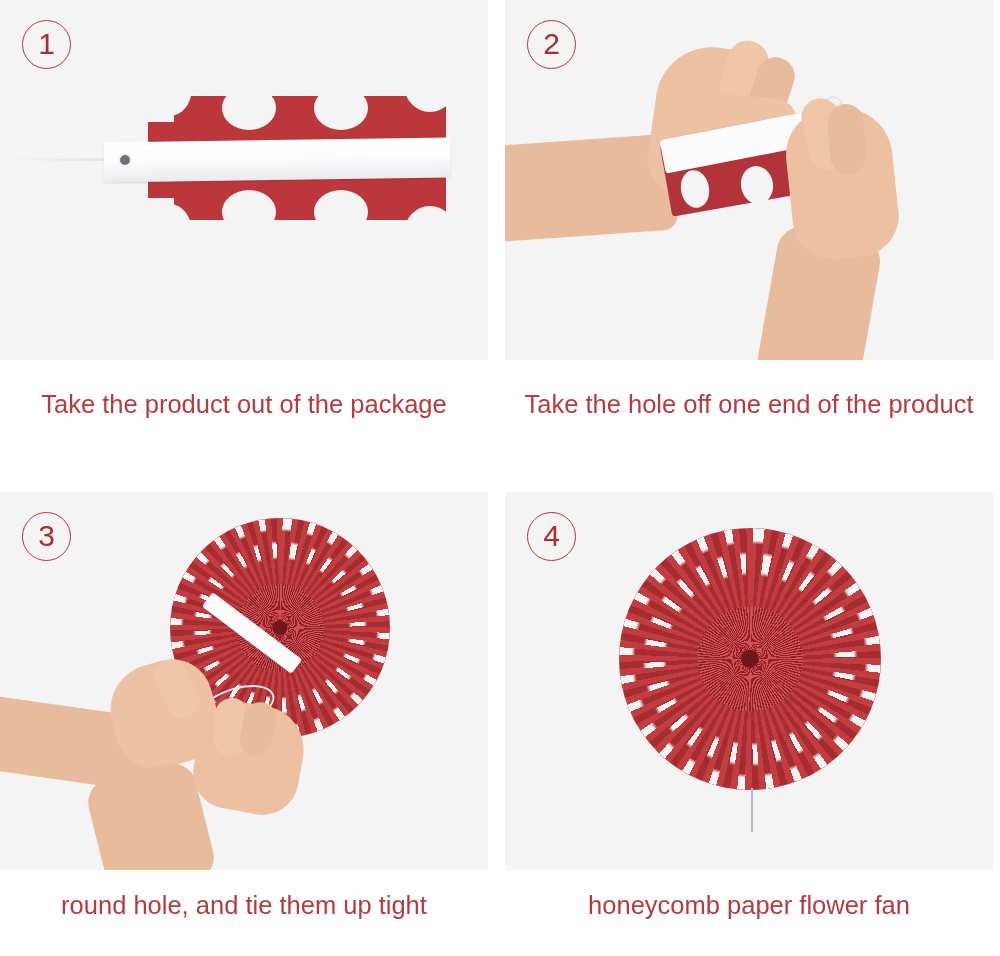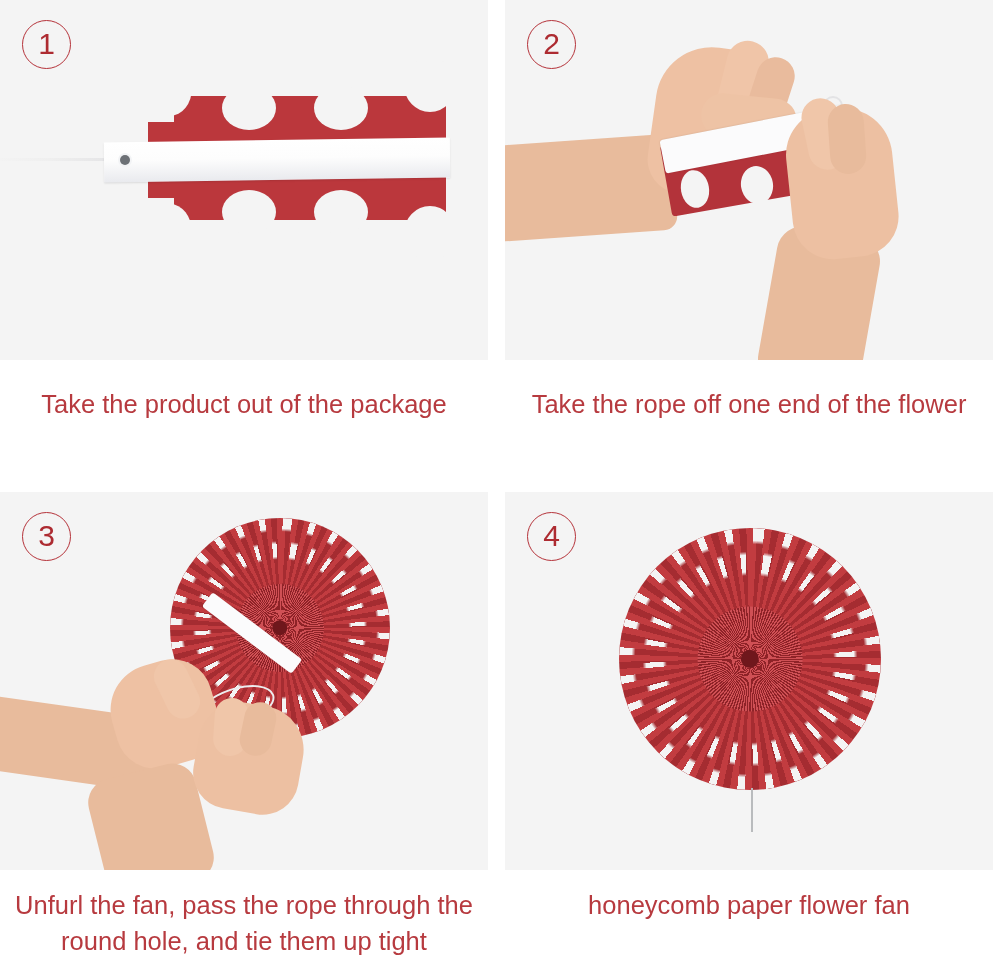--- a/index.html
+++ b/index.html
@@ -251,21 +251,21 @@
         <div style="position:absolute; left:318px; top:96px; width:16px; height:16px; border:2px solid #e3e3e5; border-radius:50%;"></div>
 
         <div style="position:absolute; left:262px; top:230px; width:104px; height:160px; background:#e8bb9c; border-radius:26px; transform:rotate(10deg);"></div>
         <div style="position:absolute; left:284px; top:108px; width:106px; height:150px; background:#edc0a2; border-radius:46px 50px 40px 40px; transform:rotate(-6deg);"></div>
         <div style="position:absolute; left:300px; top:98px; width:38px; height:72px; background:#f0c6a9; border-radius:20px; transform:rotate(-12deg);"></div>
         <div style="position:absolute; left:324px; top:104px; width:36px; height:70px; background:#e8bb9c; border-radius:18px; transform:rotate(-4deg);"></div>
       </div>
 
     </div>
     <div class="caption">
-      <span class="ln">Take the rope off one end of the flower</span>
+      <span class="ln">Take the hole off one end of the product</span>
     </div>
   </div>
 
   <div class="step-cell cell-c1 cell-r2">
     <div class="photo">
 
       <div class="badge">3</div>
 
       <div class="s3-stage">
 
@@ -299,21 +299,20 @@
         <div style="position:absolute; left:160px; top:166px; width:34px; height:62px; background:#f0c6a9; border-radius:18px; transform:rotate(-26deg);"></div>
 
         <div style="position:absolute; left:96px; top:278px; width:110px; height:120px; background:#e8bb9c; border-radius:24px; transform:rotate(-14deg);"></div>
         <div style="position:absolute; left:196px; top:212px; width:106px; height:108px; background:#edc0a2; border-radius:42px 44px 36px 36px; transform:rotate(10deg);"></div>
         <div style="position:absolute; left:214px; top:206px; width:34px; height:58px; background:#f0c6a9; border-radius:18px; transform:rotate(4deg);"></div>
         <div style="position:absolute; left:242px; top:210px; width:32px; height:54px; background:#e8bb9c; border-radius:16px; transform:rotate(12deg);"></div>
       </div>
 
     </div>
     <div class="caption">
-      <span class="ln">Unfurl the fan, pass the rope through the</span>
       <span class="ln">round hole, and tie them up tight</span>
     </div>
   </div>
 
   <div class="step-cell cell-c2 cell-r2">
     <div class="photo">
 
       <div class="badge">4</div>
 
       <div class="fanwrap" style="left:114px; top:36px; width:262px; height:262px;">

